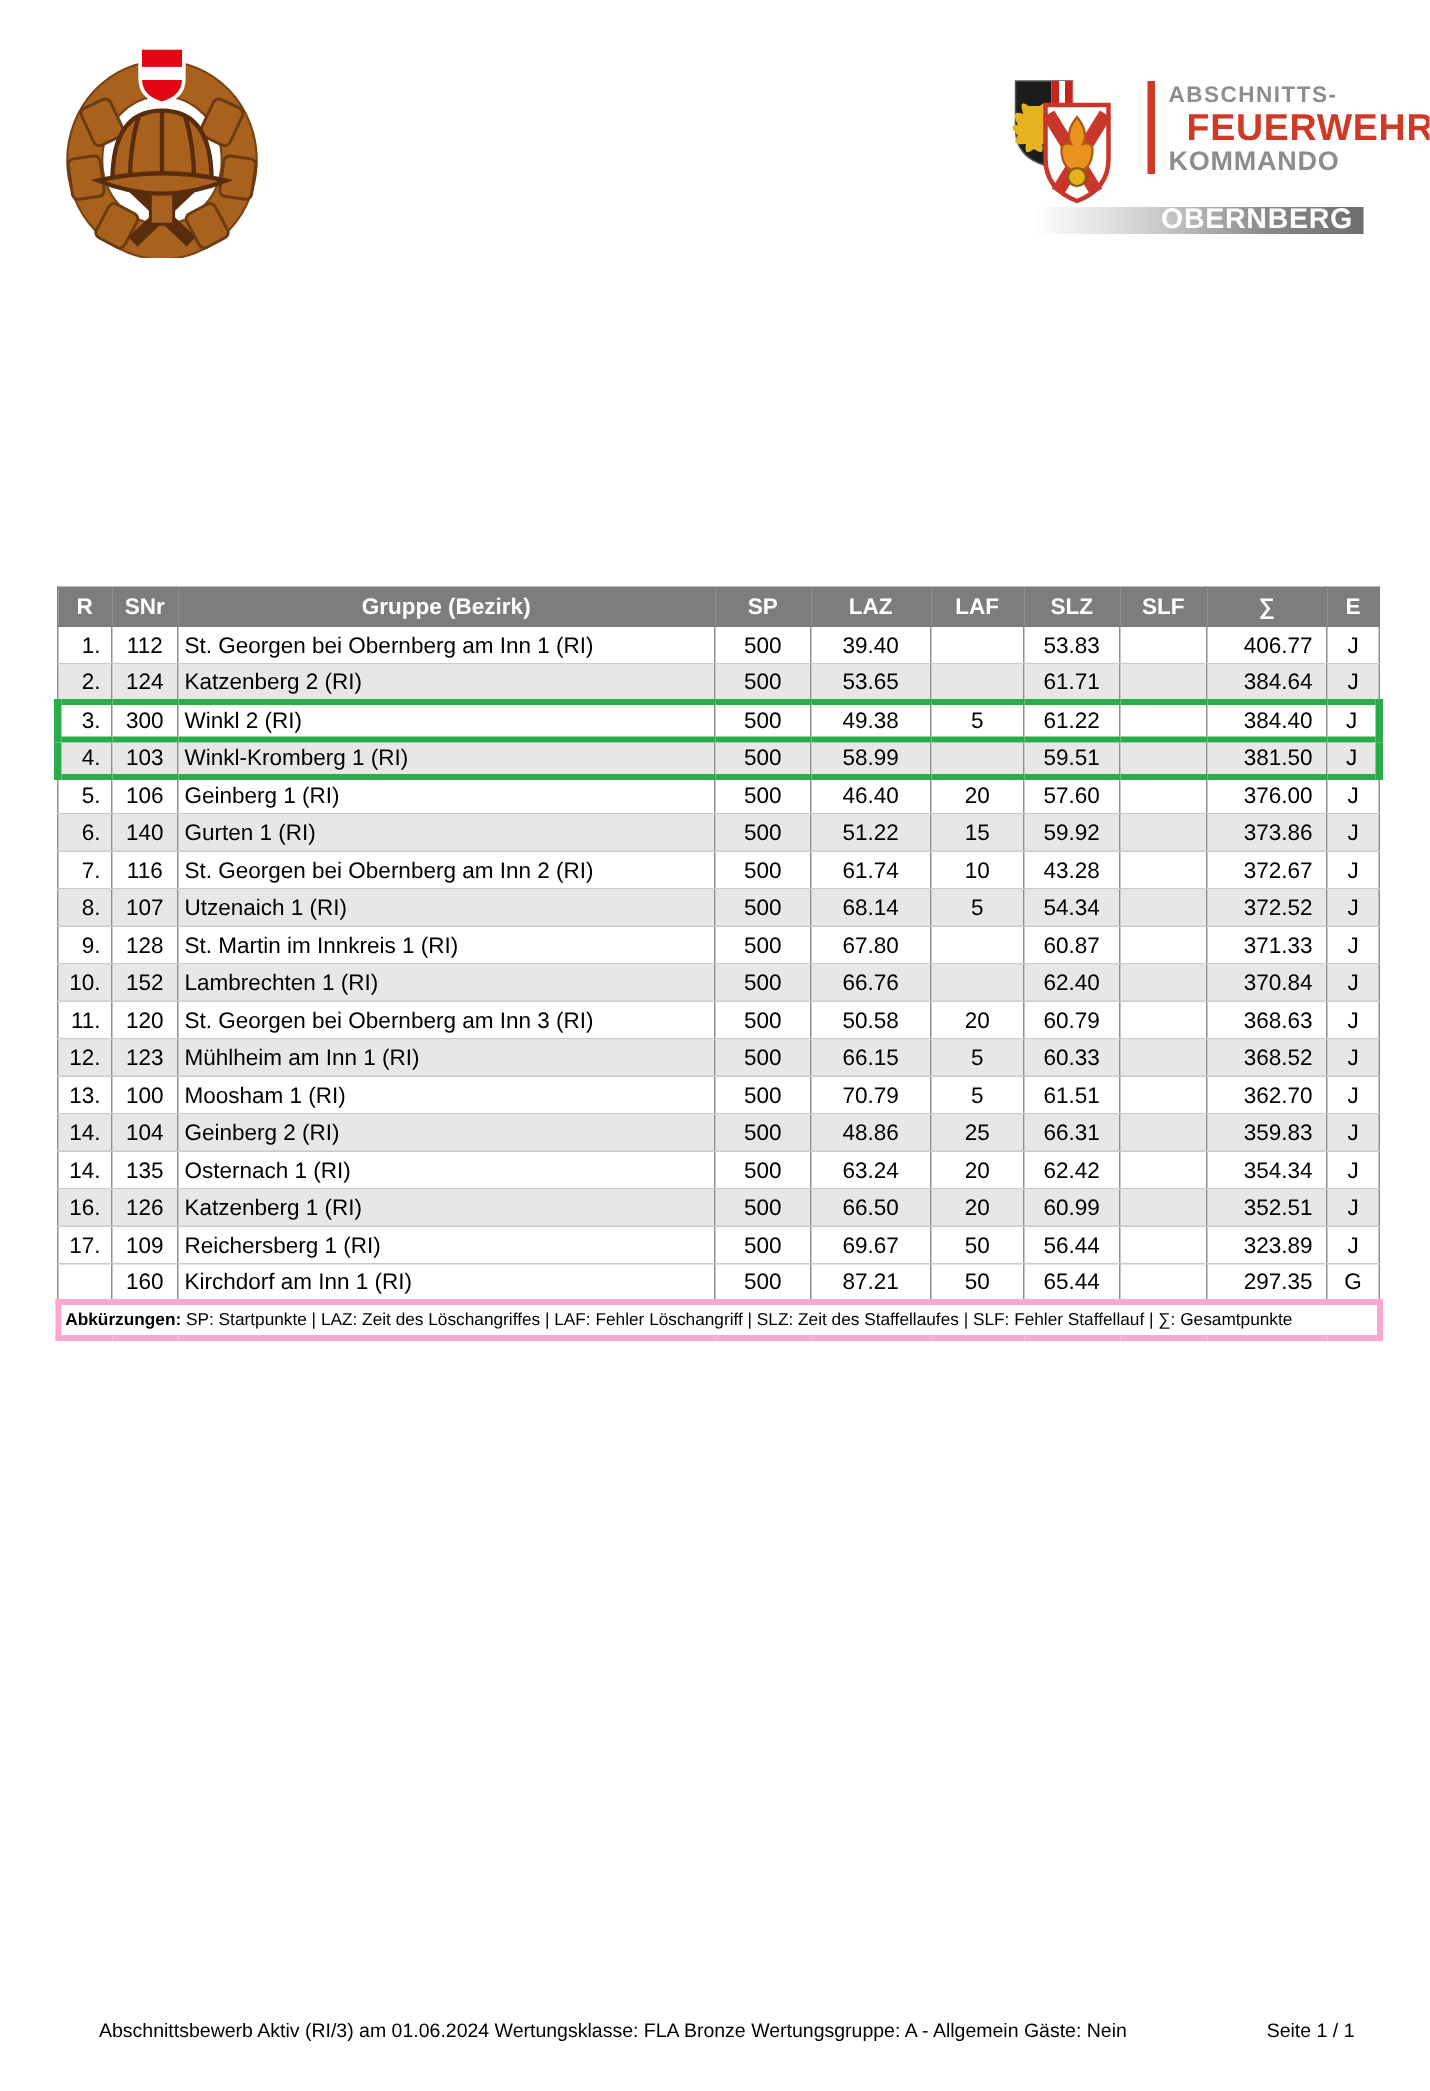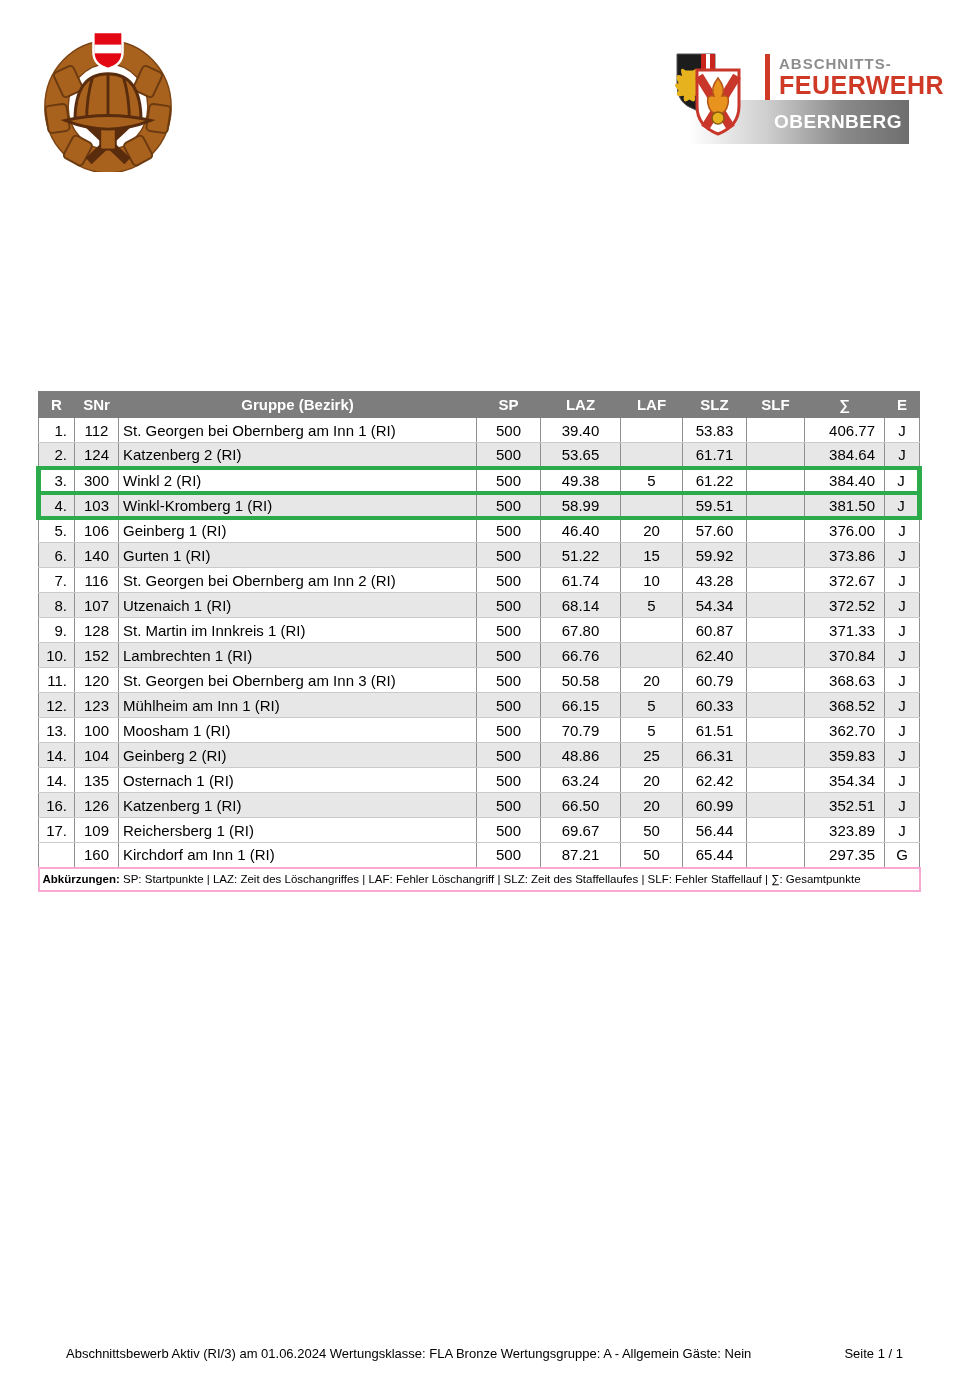--- a/index.html
+++ b/index.html
@@ -19,24 +19,24 @@
   .brand { position: absolute; right: 44px; top: 52px; width: 236px; height: 104px; }
   .brand-shields { position: absolute; left: 0; top: 0; z-index: 2; }
   .brand-text {
     position: absolute; left: 92px; top: 2px; right: 0;
     border-left: 5px solid var(--brand-red, #cf3a27);
     padding: 2px 0 0 9px;
     line-height: 1.04;
     white-space: nowrap;
   }
   .brand-line1 { color: #8d8d8d; font-size: 15px; font-weight: 700; letter-spacing: 1px; }
-  .brand-line2 { color: var(--brand-red, #cf3a27); font-size: 25px; font-weight: 800; letter-spacing: 0.5px; }
+  .brand-line2 { color: var(--brand-red, #cf3a27); font-size: 25px; font-weight: 800; letter-spacing: 0.5px; margin-left: 12px; }
   .brand-line3 { color: #8d8d8d; font-size: 18px; font-weight: 800; letter-spacing: 0.5px; }
   .brand-bar {
-    position: absolute; left: 16px; right: 0; bottom: 12px; height: 44px; z-index: 1;
+    position: absolute; left: 16px; right: 0; bottom: 0; height: 18px; z-index: 1;
     background: linear-gradient(to right, #ffffff 0%, #cfcfcf 35%, #8a8a8a 70%, #6e6e6e 100%);
     display: flex; align-items: center; justify-content: flex-end;
     padding-right: 7px;
     color: #fff; font-weight: 700; font-size: 19px; letter-spacing: 0.5px;
   }
 
   
   .title-block { position: absolute; top: 203px; left: 0; width: 100%; text-align: center; }
   .title { font-size: 38px; font-weight: 700; line-height: 1.35; letter-spacing: 0.5px; }
   .subtitle { margin-top: 13px; font-size: 17px; font-weight: 700; }
@@ -74,21 +74,21 @@
 
   .col-rank  { text-align: right; padding-right: 7px; }
   .col-snr   { text-align: center; }
   .col-gruppe{ text-align: left; padding-left: 4px; }
   .col-sp, .col-laz, .col-laf, .col-slz, .col-slf, .col-e { text-align: center; }
   .col-sum   { text-align: right; padding-right: 9px; }
 
   .abbrev-cell {
     font-size: 11.5px; text-align: left; padding: 4px 3px;
     height: 23px; white-space: normal;
-    border: 2px solid #f9a8d4;
+    border: 4px solid #f9a8d4;
   }
   .abbrev-cell b { font-weight: 700; }
 
   
   .page-footer {
     position: absolute; top: 1346px; left: 66px; right: 50px;
     display: flex; justify-content: space-between;
     font-size: 13px;
   }
 </style>

